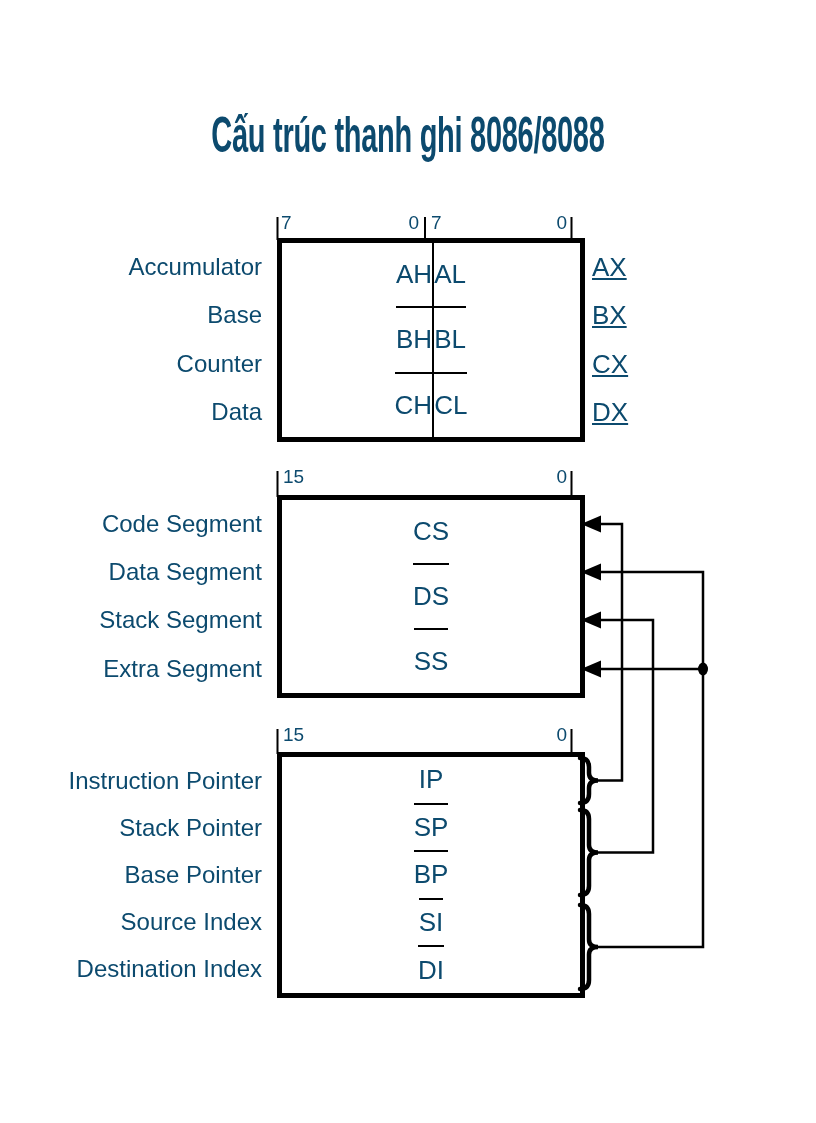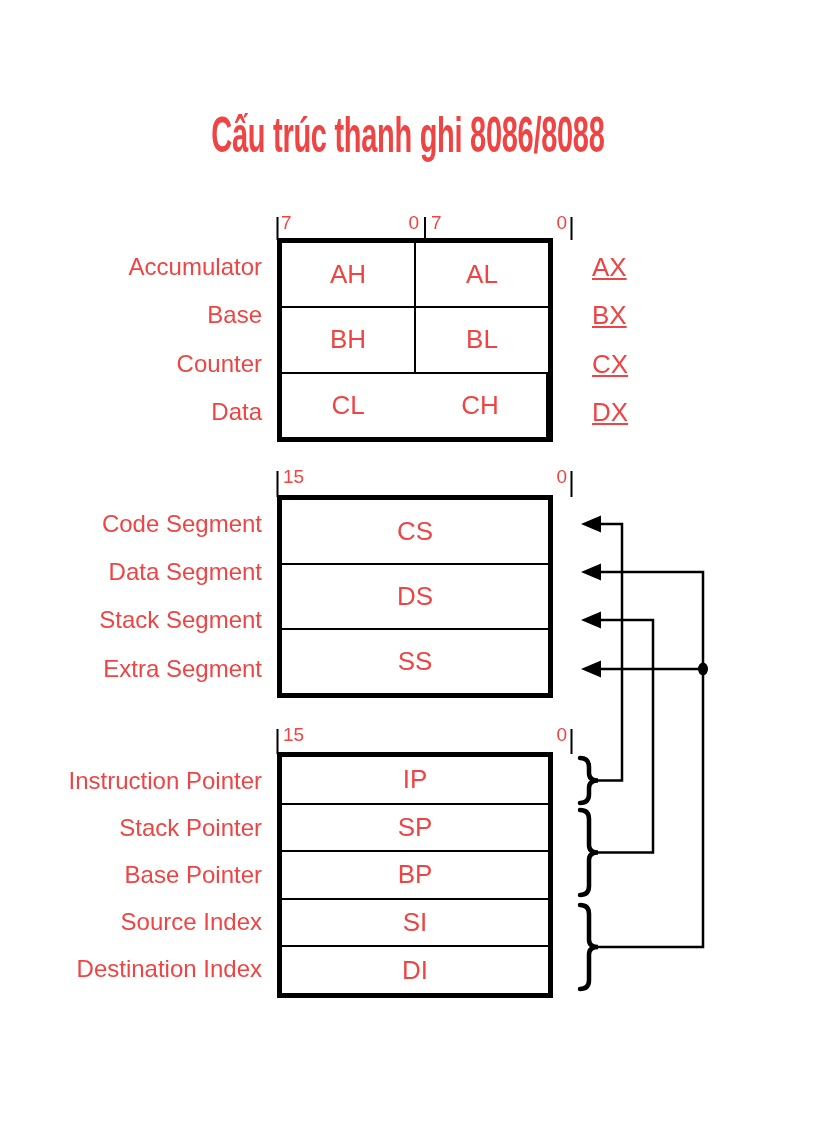--- a/index.html
+++ b/index.html
@@ -1,28 +1,28 @@
 <!DOCTYPE html>
 <html><head>
 <meta charset="utf-8">
 <style>
   html,body{margin:0;padding:0;background:#e8e8e8;}
   .canvas{
     position:relative;width:816px;height:1123px;background:#ffffff;
-    font-family:"Liberation Sans", sans-serif;color:#ef4444;overflow:hidden;
+    font-family:"Liberation Sans", sans-serif;color:#0c4a6e;overflow:hidden;
     margin:0 auto;
   }
   .title-wrap{position:absolute;left:0;top:106px;width:816px;text-align:center;}
   .title{
     display:inline-block;font-size:50px;font-weight:bold;white-space:nowrap;
     transform:scaleX(0.58);transform-origin:50% 0;letter-spacing:-0.5px;
   }
   .regbox{
-    position:absolute;left:277px;width:276px;box-sizing:border-box;
-    border:5px solid #000;background:#fff;display:flex;flex-direction:column;
+    position:absolute;left:277px;width:308px;box-sizing:border-box;
+    border:5px solid #000;background:#fff;display:flex;flex-direction:column;align-items:center;
   }
   #box-general{top:238px;height:204px;}
   #box-segment{top:495px;height:203px;}
   #box-pointer{top:752px;height:246px;}
   .regrow{flex:1;display:flex;align-items:stretch;font-size:26px;}
   .regrow + .regrow{border-top:2px solid #000;}
   .cell{flex:1;display:flex;align-items:center;justify-content:center;}
   .half.hi{border-right:2px solid #000;}
   .side-label{
     position:absolute;left:0;width:262px;text-align:right;
@@ -80,22 +80,22 @@
   <div class="regbox" id="box-general">
     <div class="regrow">
       <div class="cell half hi">AH</div>
       <div class="cell half">AL</div>
     </div>
     <div class="regrow">
       <div class="cell half hi">BH</div>
       <div class="cell half">BL</div>
     </div>
     <div class="regrow">
+      <div class="cell half hi">CH</div>
       <div class="cell half">CL</div>
-      <div class="cell half hi">CH</div>
     </div>
   </div>
 
   <div class="regbox" id="box-segment">
     <div class="regrow">
       <div class="cell">CS</div>
     </div>
     <div class="regrow">
       <div class="cell">DS</div>
     </div>

